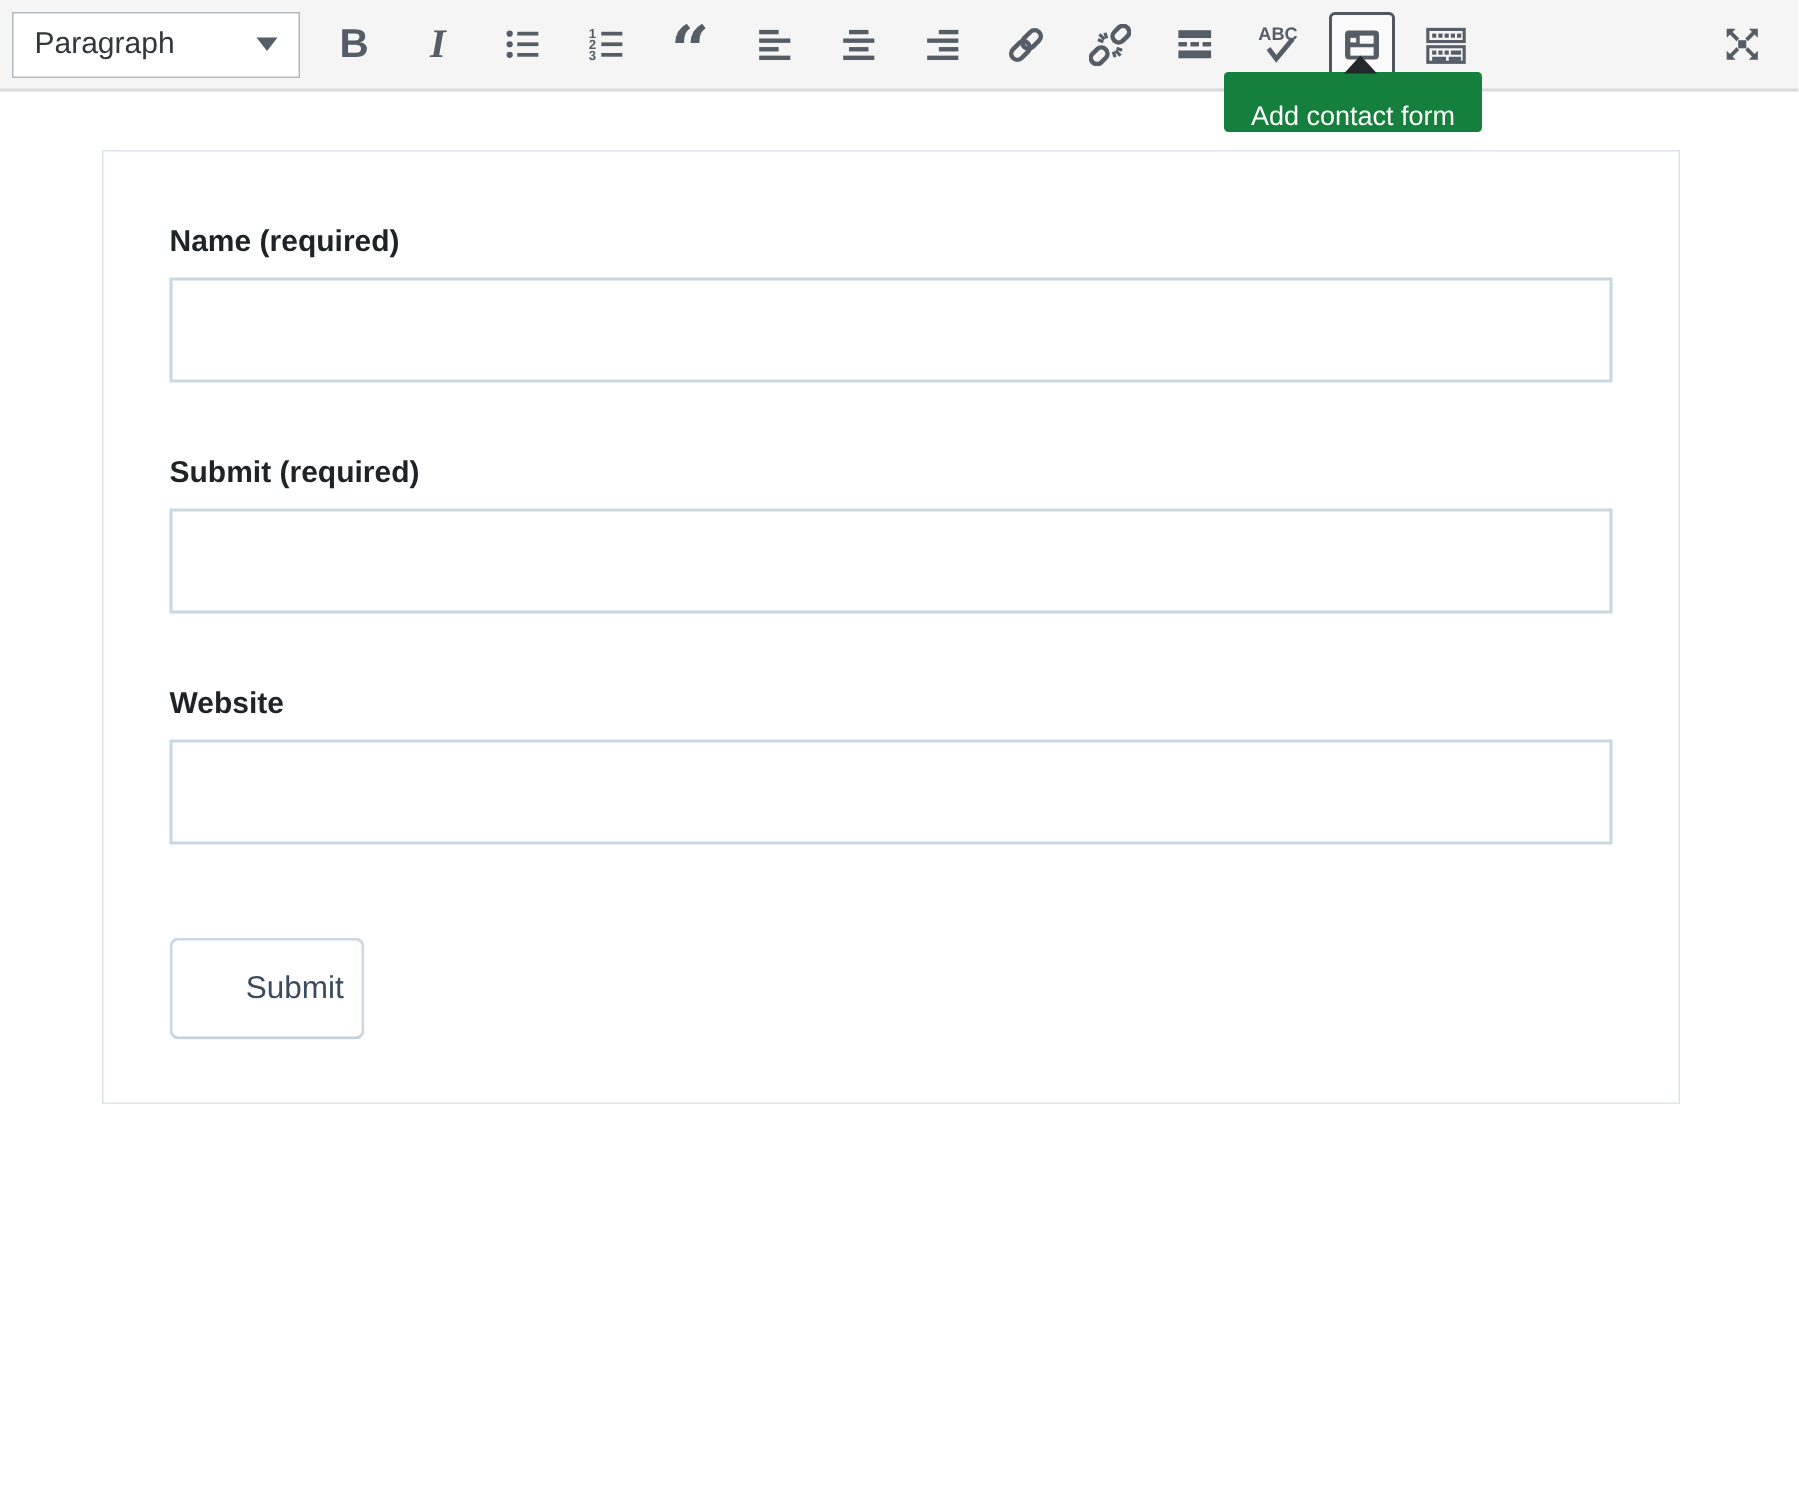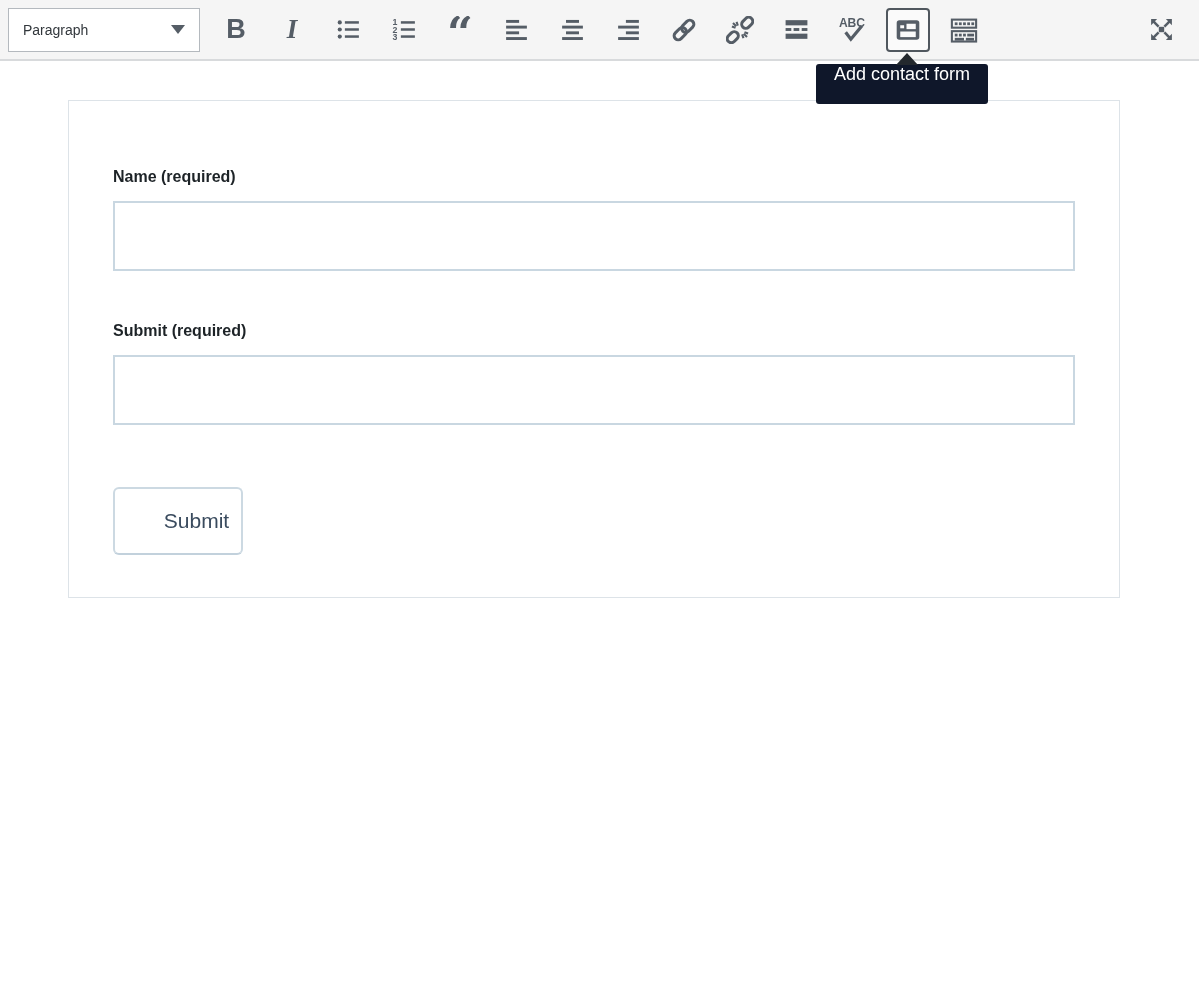--- a/index.html
+++ b/index.html
@@ -20,21 +20,21 @@
     display: flex;
     align-items: center;
     padding: 0 8px;
   }
   .format-select {
     width: 192px; height: 44px;
     background: #ffffff;
     border: 1px solid #b4b9be;
     display: flex; align-items: center; justify-content: space-between;
     padding: 0 14px;
-    font-size: 14px;
+    font-size: 20px;
     color: #32373c;
     margin-right: 8px;
     cursor: pointer;
   }
   .caret {
     width: 0; height: 0;
     border-left: 7px solid transparent;
     border-right: 7px solid transparent;
     border-top: 9px solid #555d66;
   }
@@ -64,27 +64,27 @@
   }
   .icon-svg { display: block; }
   .icon-fill { fill: #555d66; }
   .icon-stroke { stroke: #555d66; fill: none; }
   .spacer { flex: 1 1 auto; }
   .fs-btn { margin-right: 8px; }
 
   
   .tooltip {
     position: absolute;
-    top: 64px; left: 816px;
+    top: 48px; left: 816px;
     height: 40px;
-    background: #0f172a;
+    background: #15803d;
     color: #ffffff;
     font-size: 18px;
     font-weight: 500;
-    display: flex; align-items: flex-start;
+    display: flex; align-items: flex-end;
     padding: 0 18px;
     border-radius: 3px;
     z-index: 20;
     white-space: nowrap;
   }
   .tooltip::before {
     content: "";
     position: absolute;
     top: -11px; left: 80px;
     width: 0; height: 0;
@@ -97,26 +97,25 @@
   .editor-area { padding-top: 39px; }
   .form-card {
     margin-left: 68px;
     width: 1052px;
     border: 1px solid #dde3e8;
     background: #ffffff;
     padding: 49px 44px 42px 44px;
   }
   .field-group { margin-bottom: 49px; }
   .field-label {
-    font-size: 16px;
+    font-size: 20px;
     font-weight: 600;
     color: #1d2327;
     margin-bottom: 13px;
     line-height: 22px;
-    margin-top: 16px;
   }
   .field-input {
     display: block;
     width: 100%;
     height: 70px;
     border: 2px solid #c9d7e1;
     background: #ffffff;
     outline: none;
     font-size: 18px;
     font-family: "Liberation Sans", sans-serif;
@@ -349,20 +348,24 @@
     <div class="field-group">
       <div class="field-label">Name (required)</div>
       <input class="field-input" type="text" value="" style="">
     </div>
 
     <div class="field-group">
       <div class="field-label">Submit (required)</div>
       <input class="field-input" type="text" value="" style="">
     </div>
 
+    <div class="field-group">
+      <div class="field-label">Website</div>
+      <input class="field-input" type="text" value="" style="">
+    </div>
 
 
     <div class="submit-row">
       <div class="submit-btn">Submit</div>
     </div>
 
   </div>
 </div>
 
 </body></html>

